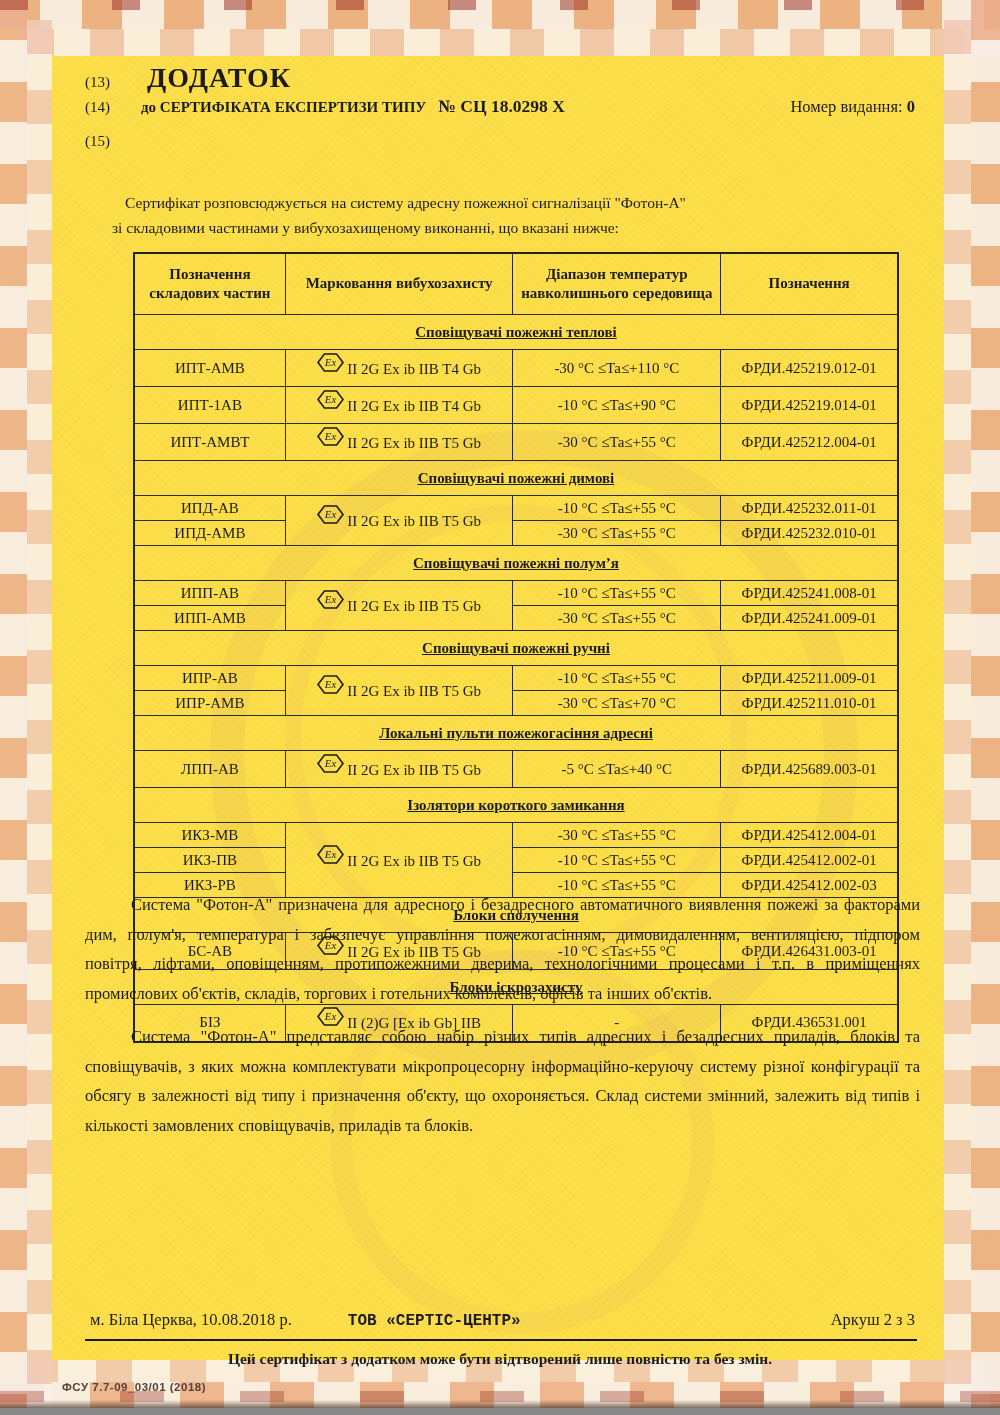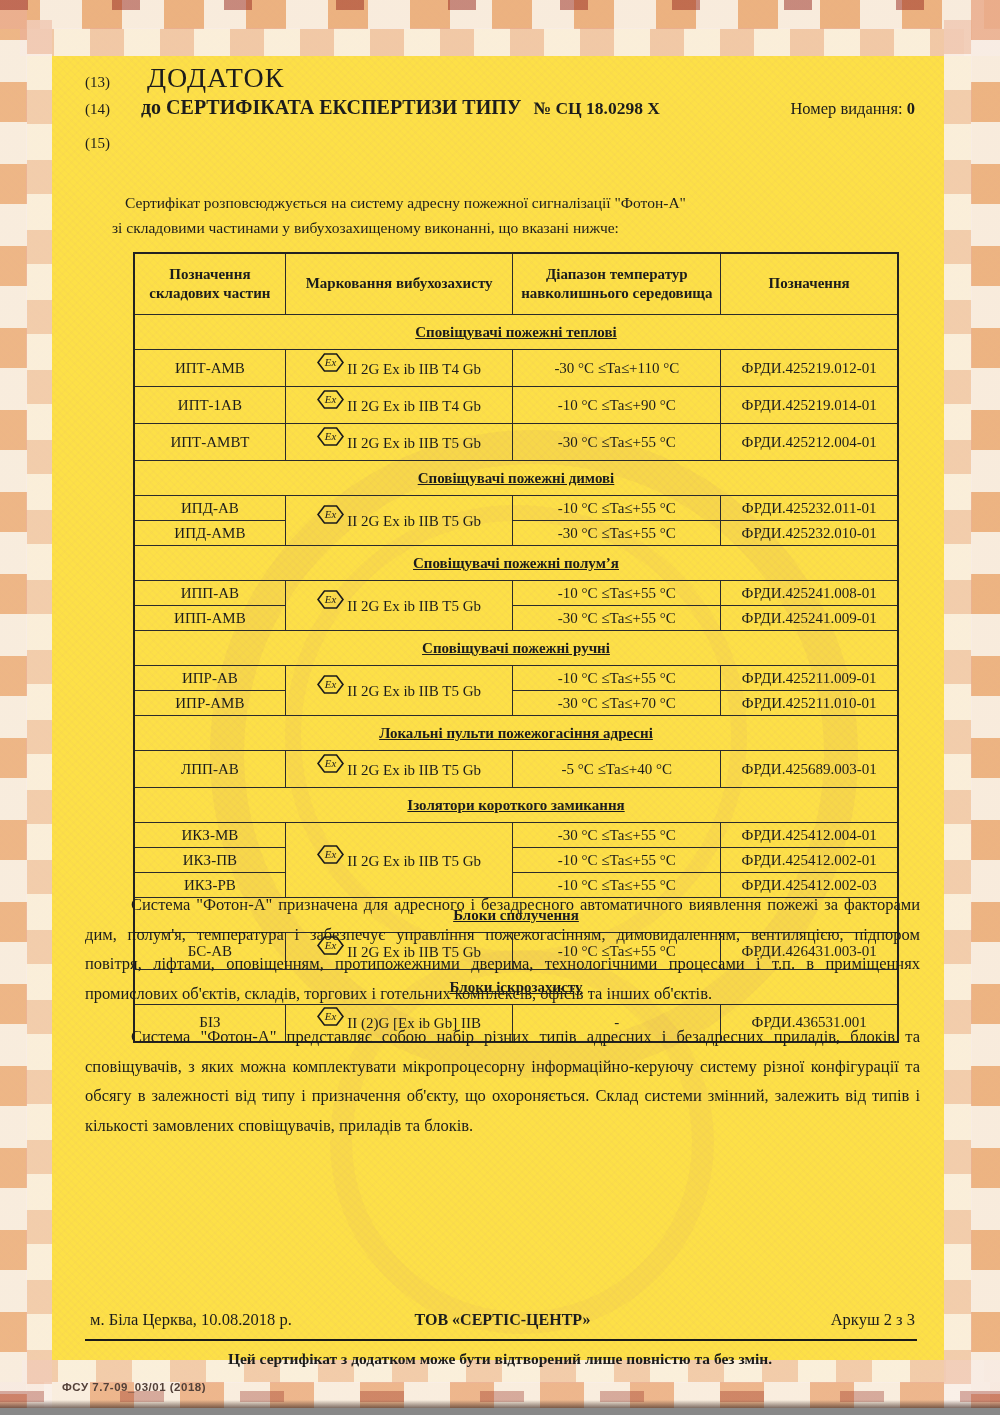--- a/index.html
+++ b/index.html
@@ -58,23 +58,23 @@
   
   .wm { position:absolute; border-radius:50%; pointer-events:none; }
   .wm1 { left:210px; top:430px; width:580px; height:580px; border:34px solid rgba(200,135,110,0.10); }
   .wm2 { left:285px; top:505px; width:430px; height:430px; border:16px solid rgba(200,135,110,0.08); }
   .wm3 { left:330px; top:950px; width:340px; height:340px; border:22px solid rgba(200,135,110,0.08); }
 
   
   .hdr { position:absolute; left:85px; right:85px; top:62px; }
   .hline1 { display:flex; align-items:baseline; gap:22px; }
   .pnum { font-size:15px; width:40px; flex:0 0 auto; }
-  .doc-title { font-size:28px; font-weight:normal; letter-spacing:1px;text-align:right; }
+  .doc-title { font-size:28px; font-weight:bold; letter-spacing:1px;text-align:right; }
   .hline2 { display:flex; align-items:baseline; gap:16px; margin-top:2px; }
-  .doc-subtitle { font-size:20px; font-weight:bold; }
+  .doc-subtitle { font-size:15px; font-weight:bold; }
   .doc-number { font-size:17.5px; font-weight:bold; margin-left:8px; }
   .issue { margin-left:auto; font-size:16.5px; }
   .issue b { font-weight:bold; }
   .hline3 { display:flex; align-items:baseline; gap:24px; margin-top:16px; }
   .sec15 { font-size:15.5px; font-weight:bold; }
 
   
   .intro { position:absolute; left:112px; right:90px; top:190px; font-size:15.5px; line-height:25px; }
   .intro .l1 { padding-left:13px; }
 
@@ -93,21 +93,21 @@
   .ex-icon { flex:0 0 auto; transform:translateY(-4px); }
   .mtext { white-space:nowrap; transform:translateY(3px); }
 
   
   .paras { position:absolute; left:85px; right:80px; top:890px; font-size:16.5px; line-height:29.5px; text-align:justify; }
   .paras p { margin:0 0 14px 0; text-indent:46px; }
 
   
   .footer-row { position:absolute; left:90px; right:85px; top:1310px; display:flex; align-items:baseline; font-size:16.5px; }
   .f-left { flex:1; text-align:left; }
-  .f-center { flex:1.2; text-align:center; font-family:Liberation Serif, serif; font-weight:bold; font-size:16px; }
+  .f-center { flex:1.2; font-family:Liberation Mono, monospace; font-weight:bold; font-size:16px; }
   .f-right { flex:1; text-align:right; }
   .footer-rule { position:absolute; left:85px; right:83px; top:1339px; border-top:2.6px solid #1a1a1a; }
   .footer-note { position:absolute; left:85px; right:85px; top:1350px; text-align:center; font-size:15.5px; font-weight:600; }
   .form-code { position:absolute; left:62px; top:1381px; font-family:"Liberation Sans", sans-serif; font-size:11.5px; letter-spacing:0.5px; color:#53413a; font-weight:bold; }
 </style>
 </head>
 <body>
 
 <div class="page">
 

